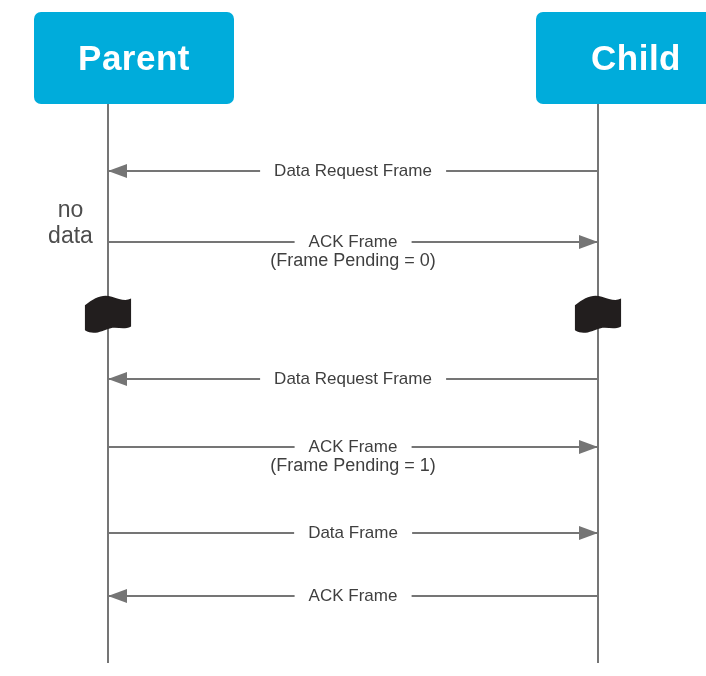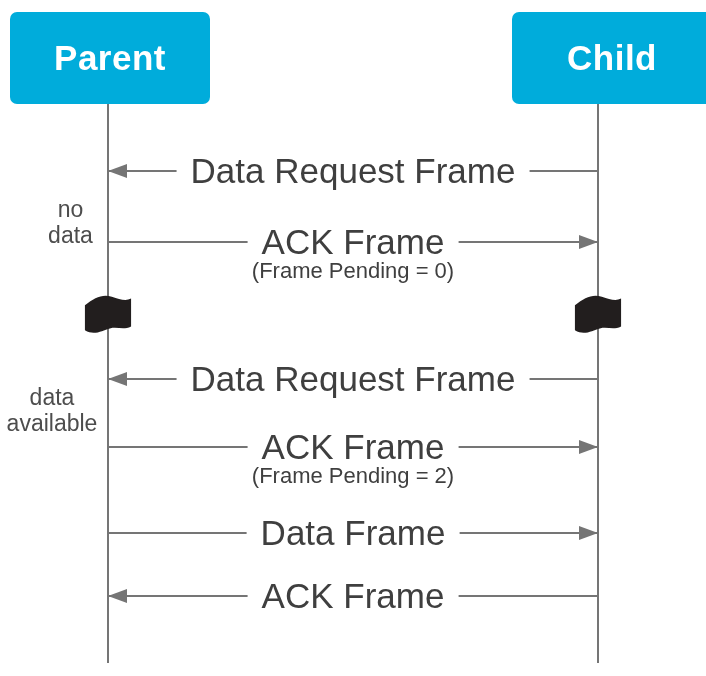--- a/index.html
+++ b/index.html
@@ -31,20 +31,21 @@
     height: 92px;
     background: var(--actor-fill);
     border-radius: 7px;
     display: flex;
     align-items: center;
     justify-content: center;
     color: var(--actor-text);
     font-size: 35px;
     font-weight: bold;
     letter-spacing: 0.5px;
+    margin-left: 24px;
   }
   .actor.parent { left: 10px; }
   .actor.child  { left: 512px; }
 
   
   .lifeline {
     position: absolute;
     top: 104px;
     width: 2px;
     height: 559px;
@@ -77,36 +78,35 @@
   }
   .arrowhead.left  { left: 0;  border-right: 19px solid var(--line); }
   .arrowhead.right { right: 0; border-left: 19px solid var(--line); }
   .msg-label {
     position: absolute;
     left: 50%; top: 1px;
     transform: translate(-50%, -50%);
     background: var(--background);
     padding: 0 14px;
     white-space: nowrap;
-    font-size: 35px;
+    font-size: 17px;
     color: var(--message-text);
     z-index: 2;
     line-height: 1.15;
   }
   .msg-sublabel {
     position: absolute;
     left: 50%; top: 9px;
     transform: translateX(-50%);
     background: var(--background);
     padding: 0 4px;
     white-space: nowrap;
-    font-size: 22px;
+    font-size: 18px;
     color: var(--message-text);
     z-index: 2;
-    margin-top: 8px;
   }
 
   
   .side-label {
     position: absolute;
     left: 0;
     width: 104px;
     text-align: center;
     font-size: 23px;
     line-height: 26px;
@@ -171,31 +171,30 @@
   <div class="msg" style="top:378px">
     <div class="msg-line"></div>
     <div class="arrowhead left"></div>
     <div class="msg-label">Data Request Frame</div>
   </div>
 
   <div class="msg" style="top:446px">
     <div class="msg-line"></div>
     <div class="arrowhead right"></div>
     <div class="msg-label">ACK Frame</div>
-    <div class="msg-sublabel">(Frame Pending = 2)</div>
+    <div class="msg-sublabel">(Frame Pending = 1)</div>
   </div>
 
   <div class="msg" style="top:532px">
     <div class="msg-line"></div>
     <div class="arrowhead right"></div>
     <div class="msg-label">Data Frame</div>
   </div>
 
   <div class="msg" style="top:595px">
     <div class="msg-line"></div>
     <div class="arrowhead left"></div>
     <div class="msg-label">ACK Frame</div>
   </div>
 
   <div class="side-label no-data">no data</div>
-  <div class="side-label data-available">data available</div>
 
 </div>
 
 </body></html>

